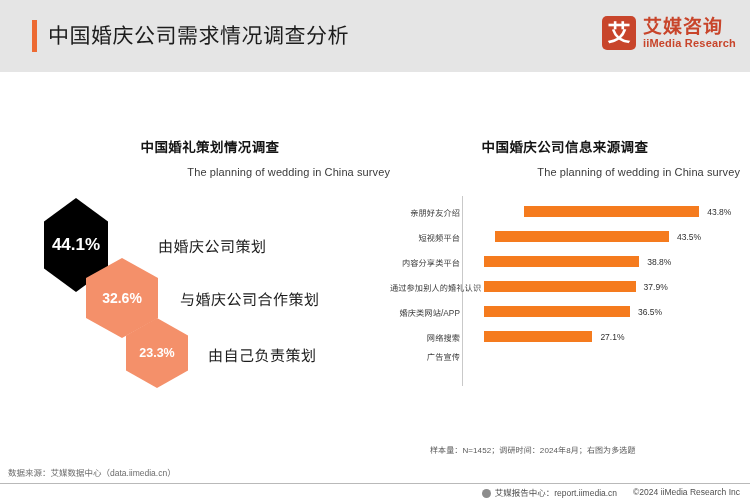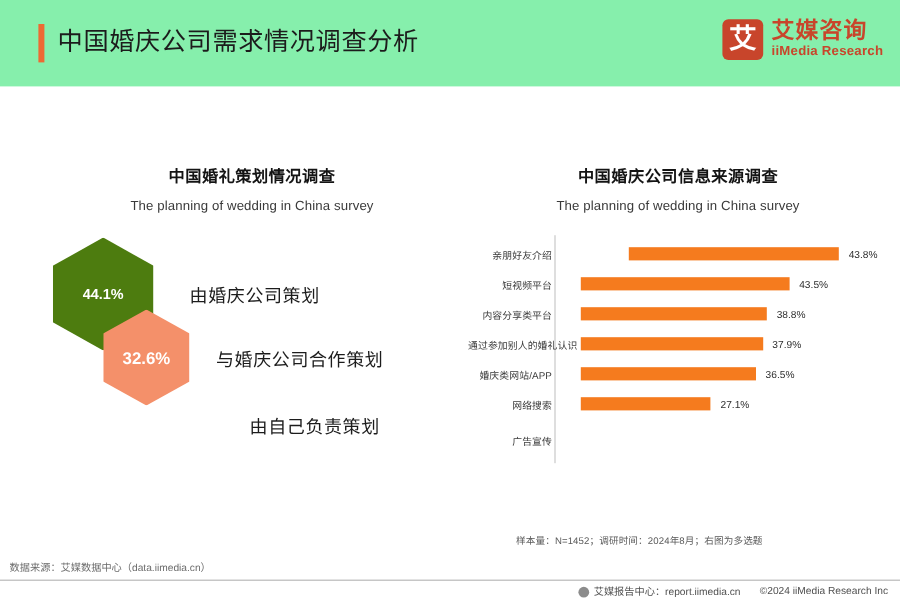--- a/index.html
+++ b/index.html
@@ -14,21 +14,21 @@
     overflow: hidden;
     position: relative;
     color: #333;
   }
 
   
   .header {
     position: absolute;
     left: 0; top: 0;
     width: 750px; height: 72px;
-    background: #86efac;
+    background: #e5e5e5;
   }
   .title-wrap {
     position: absolute;
     left: 32px; top: 20px;
     display: flex;
     align-items: center;
   }
   .title-accent {
     width: 5px;
     height: 32px;
@@ -98,21 +98,21 @@
     width: 350px; height: 280px;
   }
   .chart-title {
     text-align: center;
     font-size: 13.5px;
     font-weight: bold;
     color: #141414;
     letter-spacing: 0.4px;
   }
   .chart-subtitle {
-    text-align: center;
+    text-align: right;
     font-size: 11px;
     color: #3a3a3a;
     margin-top: 10px;
     letter-spacing: 0.1px;
   }
 
   
   .hex-area {
     position: relative;
     width: 360px;
@@ -123,23 +123,23 @@
     position: absolute;
     display: flex;
     align-items: center;
     justify-content: center;
     clip-path: polygon(50% 0%, 100% 25%, 100% 75%, 50% 100%, 0% 75%, 0% 25%);
     color: #ffffff;
     font-weight: bold;
   }
   .hex-0 {
     left: 14px; top: 4px;
-    width: 84px; height: 94px;
-    background: #4d7c0f;
-    font-size: 12px;
+    width: 64px; height: 94px;
+    background: #000000;
+    font-size: 17px;
   }
   .hex-1 {
     left: 56px; top: 64px;
     width: 72px; height: 80px;
     background: #F4906A;
     font-size: 14px;
   }
   .hex-2 {
     left: 96px; top: 124px;
     width: 62px; height: 70px;
@@ -279,20 +279,23 @@
   <div class="chart-title">中国婚礼策划情况调查</div>
   <div class="chart-subtitle">The planning of wedding in China survey</div>
 
   <div class="hex-area">
     <div class="hex hex-0">
       <span>44.1%</span>
     </div>
     <div class="hex hex-1">
       <span>32.6%</span>
     </div>
+    <div class="hex hex-2">
+      <span>23.3%</span>
+    </div>
 
     <div class="hex-label hex-label-1">与婚庆公司合作策划</div>
     <div class="hex-label hex-label-0">由婚庆公司策划</div>
     <div class="hex-label hex-label-2">由自己负责策划</div>
   </div>
 </div>
 
 <div class="panel-right">
   <div class="chart-title">中国婚庆公司信息来源调查</div>
   <div class="chart-subtitle">The planning of wedding in China survey</div>
@@ -300,21 +303,21 @@
   <div class="bars">
     <div class="axis-line"></div>
     <div id="bar-rows-host">
         <div class="bar-row" style="top: 3px; gap: 40px;">
           <div class="bar-cat">亲朋好友介绍</div>
           <div class="bar-track">
             <div class="bar-fill" style="width: 175.2px; background: rgb(245, 123, 30);"></div>
             <div class="bar-val">43.8%</div>
           </div>
         </div>
-        <div class="bar-row" style="top: 28px;">
+        <div class="bar-row" style="top: 28px; gap: 11px;">
           <div class="bar-cat">短视频平台</div>
           <div class="bar-track">
             <div class="bar-fill" style="width: 174px; background: rgb(245, 123, 30);"></div>
             <div class="bar-val">43.5%</div>
           </div>
         </div>
         <div class="bar-row" style="top: 53px;">
           <div class="bar-cat">内容分享类平台</div>
           <div class="bar-track">
             <div class="bar-fill" style="width: 155.2px; background: rgb(245, 123, 30);"></div>
@@ -335,21 +338,21 @@
             <div class="bar-val">36.5%</div>
           </div>
         </div>
         <div class="bar-row" style="top: 128px;">
           <div class="bar-cat">网络搜索</div>
           <div class="bar-track">
             <div class="bar-fill" style="width: 108.4px; background: rgb(245, 123, 30);"></div>
             <div class="bar-val">27.1%</div>
           </div>
         </div>
-        <div class="bar-row" style="top: 158px;">
+        <div class="bar-row" style="top: 147px;">
           <div class="bar-cat">广告宣传</div>
         </div>
       </div>
   </div>
 </div>
 
 <div class="notes">
   <span class="note-line">样本量：N=1452；调研时间：2024年8月；右图为多选题</span>
 </div>
 

